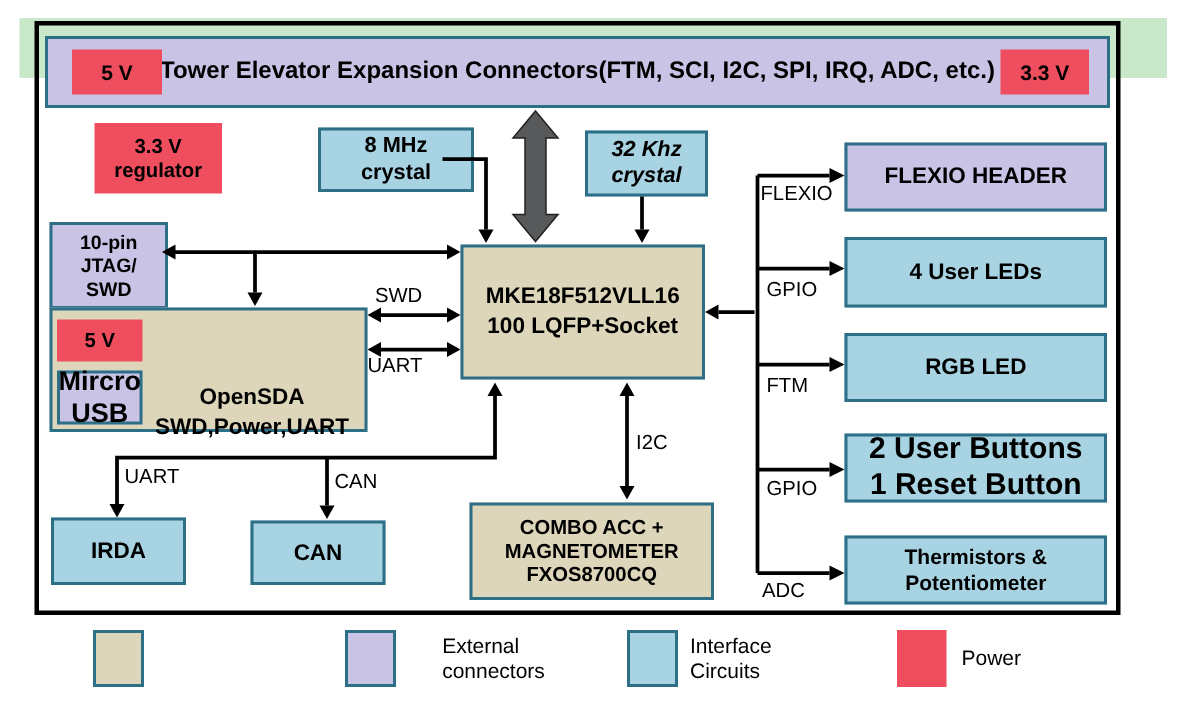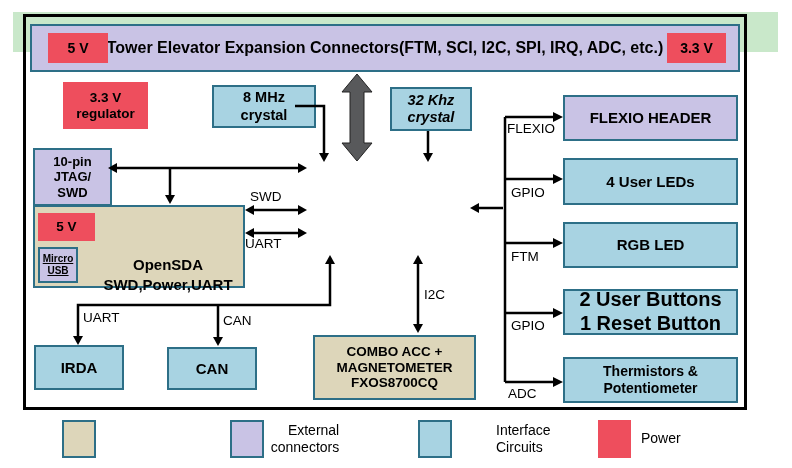--- a/index.html
+++ b/index.html
@@ -26,21 +26,21 @@
   #banner-5v{left:48px;top:33px;width:60px;height:30px;font-size:14px;}
   #banner-33v{left:667px;top:33px;width:59px;height:30px;font-size:14px;}
 
   #regulator{left:63px;top:82px;width:85px;height:47px;font-size:13.5px;}
   #crystal8{left:212px;top:85px;width:104px;height:43px;font-size:14.5px;}
   #crystal32{left:390px;top:87px;width:82px;height:44px;font-size:14.5px;font-style:italic;}
   #jtag{left:33px;top:138px;width:79px;height:58px;font-size:13px;margin-top:10px;}
 
   #opensda{left:33px;top:205px;width:212px;height:83px;}
   #opensda-5v{left:3px;top:6px;width:57px;height:28px;font-size:13.5px;}
-  #opensda-usb{left:3px;top:40px;width:40px;height:36px;font-size:10px;text-decoration:underline;}
+  #opensda-usb{left:3px;top:40px;width:57px;height:36px;font-size:18px;}
   #opensda-title{position:absolute;left:58px;top:0;width:150px;height:100%;
     display:flex;align-items:center;justify-content:center;text-align:center;
     font-weight:bold;font-size:15px;white-space:pre-line;line-height:1.3;margin-top:28px;}
 
   #mcu{left:307px;top:163px;width:163px;height:90px;font-size:15px;line-height:1.35;}
   #combo{left:313px;top:335px;width:163px;height:65px;font-size:13.5px;}
   #irda{left:34px;top:345px;width:90px;height:45px;font-size:15px;}
   #canbox{left:167px;top:347px;width:90px;height:43px;font-size:15px;}
 
   #flexio-header{left:563px;top:95px;width:175px;height:46px;font-size:15px;}
@@ -62,23 +62,23 @@
   #lbl-adc{left:508px;top:386px;}
 
   #wires{position:absolute;left:0;top:0;width:792px;height:468px;pointer-events:none;}
 
   .legend-swatch{position:absolute;width:34px;height:38px;top:420px;border:2px solid var(--border_teal);box-sizing:border-box;}
   .legend-label{position:absolute;top:420px;height:38px;display:flex;align-items:center;
     font-size:14px;white-space:pre-line;line-height:1.25;}
   #sw-freescale{left:62px;background:var(--freescale_tan);}
   #lb-freescale{left:98px;width:86px;justify-content:center;text-align:center;}
   #sw-external{left:230px;background:var(--external_lavender);}
-  #lb-external{left:256px;width:98px;justify-content:center;text-align:right;}
+  #lb-external{left:280px;width:98px;justify-content:center;text-align:left;}
   #sw-interface{left:418px;background:var(--interface_blue);}
-  #lb-interface{left:460px;width:90px;text-align:left;margin-left:36px;}
+  #lb-interface{left:460px;width:90px;text-align:left;}
   #sw-power{left:598px;width:33px;background:var(--power_red);border:none;}
   #lb-power{left:641px;width:70px;text-align:center;}
 </style>
 </head>
 <body>
 
 <div id="page">
 
   <div id="green-strip" class="abs"></div>
   <div id="frame" class="abs"></div>
@@ -101,20 +101,22 @@
 SWD</div>
 
   <div id="opensda" class="box tan">
     <div id="opensda-5v" class="box red">5 V</div>
     <div id="opensda-usb" class="box lav">Mircro
 USB</div>
     <div id="opensda-title">OpenSDA
 SWD,Power,UART</div>
   </div>
 
+  <div id="mcu" class="box tan">MKE18F512VLL16
+100 LQFP+Socket</div>
   <div id="combo" class="box tan">COMBO ACC +
 MAGNETOMETER
 FXOS8700CQ</div>
   <div id="irda" class="box blue">IRDA</div>
   <div id="canbox" class="box blue">CAN</div>
 
   <div id="flexio-header" class="box lav">FLEXIO HEADER</div>
   <div id="leds" class="box blue">4 User LEDs</div>
   <div id="rgb" class="box blue">RGB LED</div>
   <div id="buttons" class="box blue">2 User Buttons

